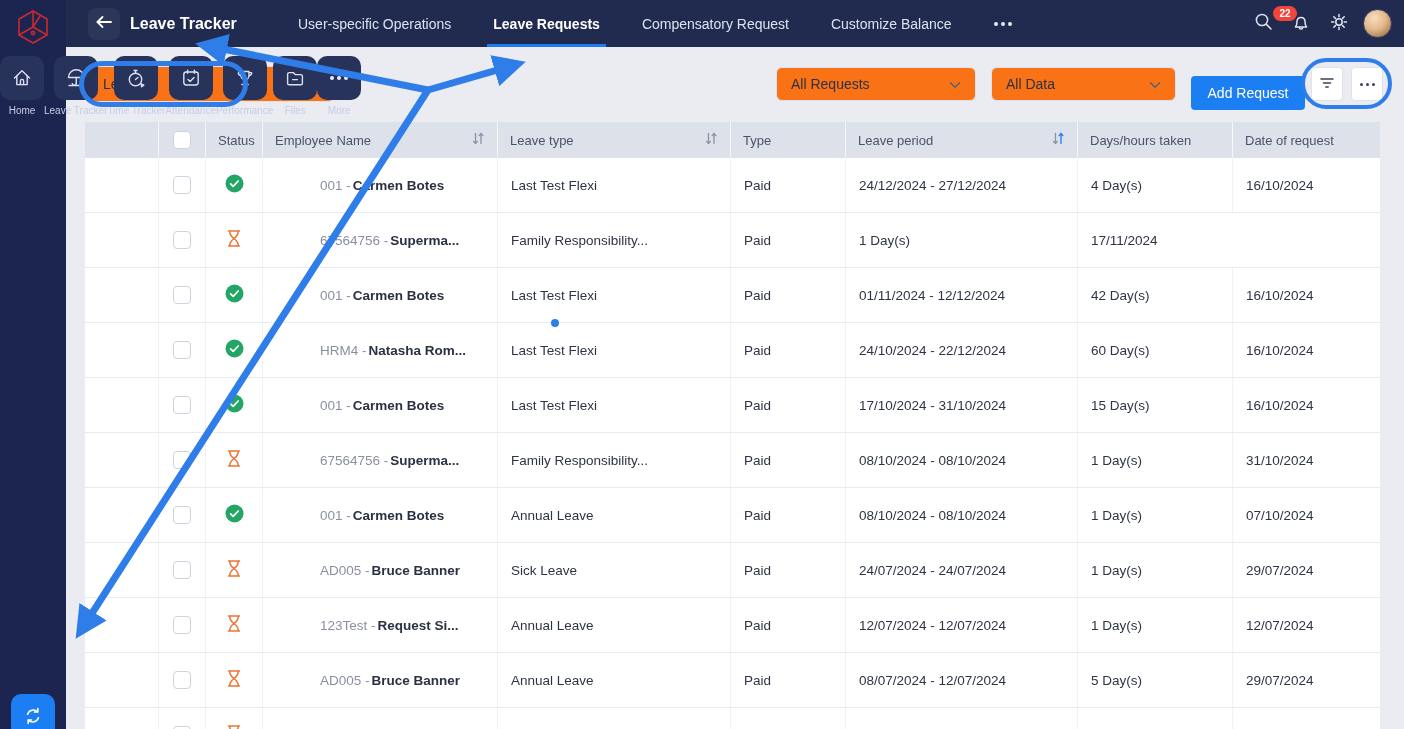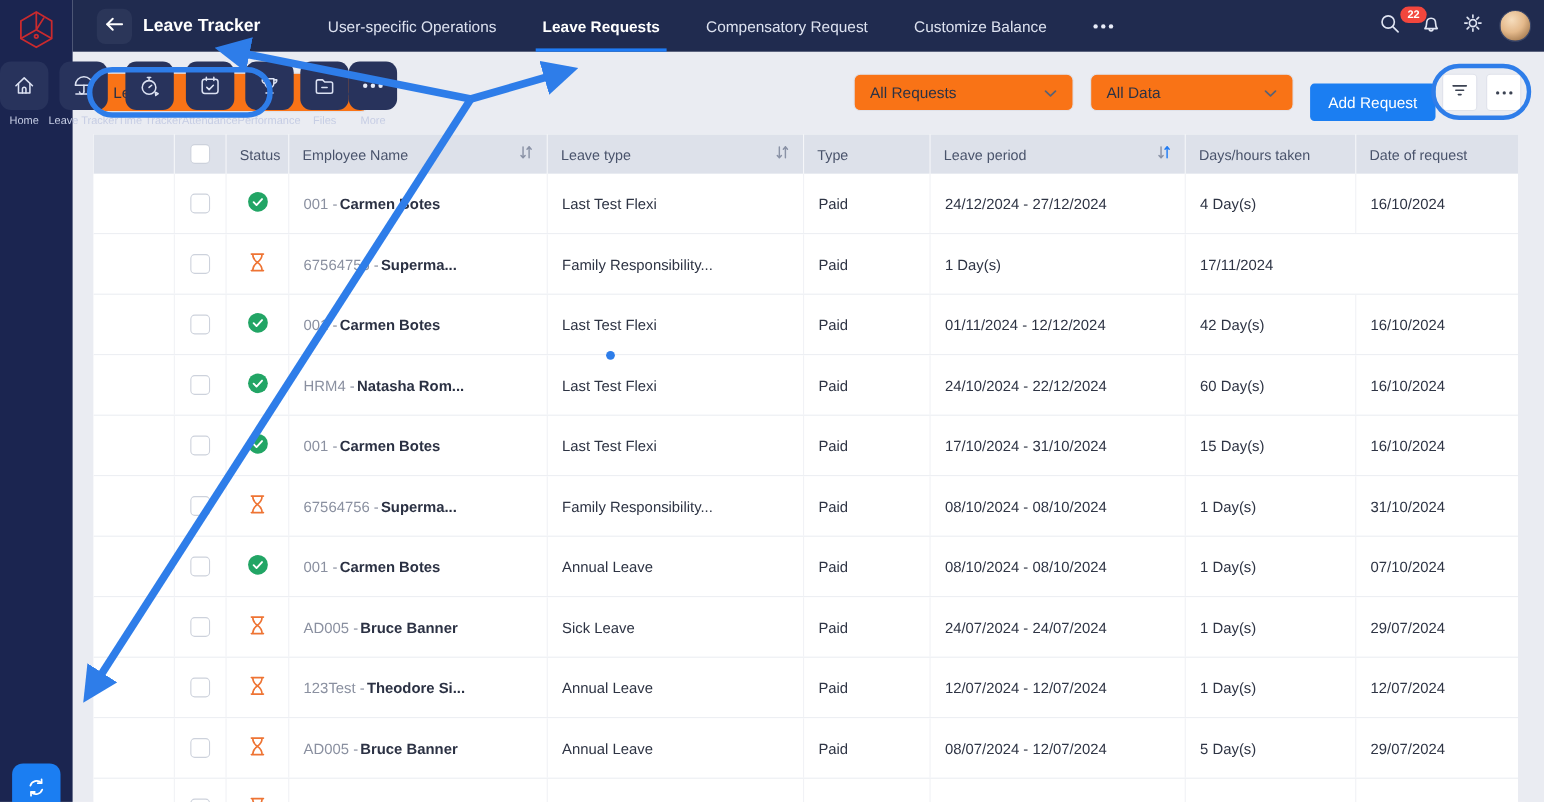--- a/index.html
+++ b/index.html
@@ -51,21 +51,21 @@
   .grid-cols { display:grid; grid-template-columns:73px 47px 57px 235px 233px 115px 232px 155px 148px; }
   .thead { height:36px; background:#dde1ea; }
   .th { display:flex; align-items:center; padding:0 12px; font-size:13px; color:#49536b; border-left:1px solid rgba(255,255,255,.7); white-space:nowrap; overflow:hidden; }
   .th:first-child { border-left:none; }
   .th .sort { margin-left:auto; }
   .trow { height:55px; border-bottom:1px solid #e9ebf1; background:#fff; }
   .td { display:flex; align-items:center; padding:0 13px; font-size:13.5px; color:#2e3444; border-left:1px solid #f1f2f6; white-space:nowrap; overflow:hidden; }
   .td:first-child { border-left:none; }
   .checkbox { width:18px; height:18px; border:1px solid #cdd2dc; border-radius:4px; background:#fff; cursor:pointer; }
   .cb-cell, .status-cell { justify-content:center; padding:0; }
-  .emp-id { color:#8a90a0; margin-right:2px; }
+  .emp-id { color:#8a90a0; margin-right:2px;margin-left:44px; }
   .emp-name { color:#2b3143; font-weight:bold; }
   .status-icon { display:none; }
   .trow.approved .approved-icon { display:block; }
   .trow.pending  .pending-icon  { display:block; }
 
   
   .ann { position:absolute; border-color:#2e7de9; border-style:solid; z-index:40; pointer-events:none; }
   .ann-oval { left:79px; top:61px; width:169px; height:46px; border-width:5px; border-radius:23px; }
   .ann-ring { left:1301px; top:58px; width:91px; height:51px; border-width:4px; border-radius:26px; }
   .ann-svg { position:absolute; left:0; top:0; width:1404px; height:729px; z-index:41; pointer-events:none; }
@@ -521,21 +521,21 @@
         <span class="status-icon pending-icon">
           <svg width="16" height="19" viewBox="0 0 16 19" fill="none" stroke="#ee7434" stroke-width="1.5" stroke-linecap="round" stroke-linejoin="round">
             <path d="M2.5 2h11M2.5 17h11"></path>
                 <path d="M3.8 2.4c0 3.4 1.7 5.3 4.2 7.1 2.5-1.8 4.2-3.7 4.2-7.1"></path>
                 <path d="M3.8 16.6c0-3.4 1.7-5.3 4.2-7.1 2.5 1.8 4.2 3.7 4.2 7.1"></path>
           </svg>
         </span>
       </div>
       <div class="td">
             <span class="emp-id">123Test -</span>
-            <span class="emp-name">Theodore Si...</span>
+            <span class="emp-name">Request Si...</span>
           </div>
       <div class="td">Annual Leave</div>
       <div class="td">Paid</div>
       <div class="td">12/07/2024 - 12/07/2024</div>
       <div class="td">1 Day(s)</div>
       <div class="td">12/07/2024</div>
     </div>
 
     <div class="trow grid-cols pending">
       <div class="td"></div>

